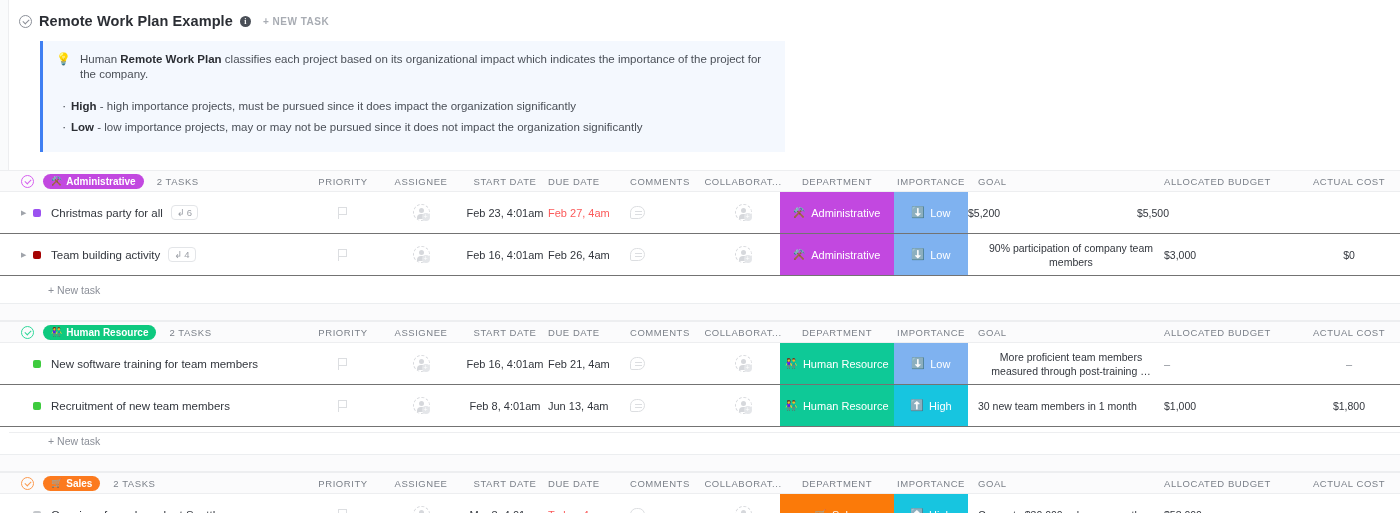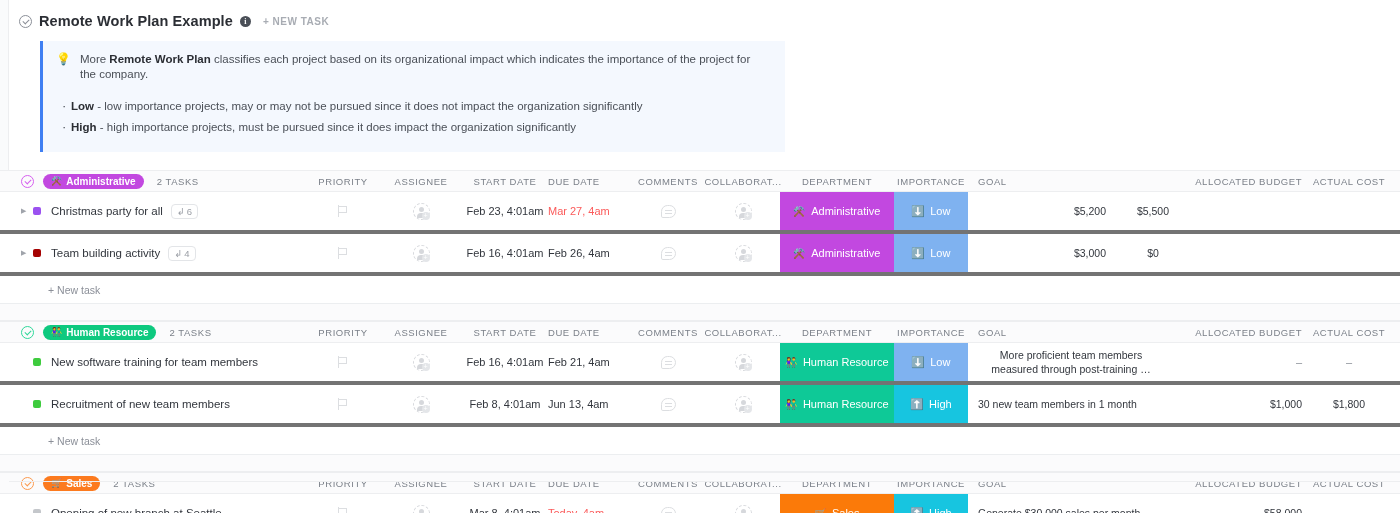--- a/index.html
+++ b/index.html
@@ -3,21 +3,21 @@
 <meta charset="utf-8">
 <style>
   * { box-sizing: border-box; }
   html, body {
     margin: 0; padding: 0;
     width: 1400px; height: 513px;
     background: #ffffff;
     font-family: "Liberation Sans", sans-serif;
     overflow: hidden;
   }
-  .page { position: relative; width: 1400px; height: 482px; background:#fff; }
+  .page { position: relative; width: 1400px; height: 433px; background:#fff; }
 
   
   .left-rail { position:absolute; left:0; top:0; width:9px; height:513px;
                background:#fafbfc; border-right:1px solid #edeef0; }
 
   
   .title-bar { display:flex; align-items:center; gap:7px; padding:12px 0 0 19px; height:30px; }
   .circle-chevron { width:13px; height:13px; border-radius:50%; border:1.3px solid #8b8f98;
         position:relative; display:inline-block; flex:none; }
   .circle-chevron::after { content:""; position:absolute; left:3px; top:3.4px;
@@ -39,37 +39,37 @@
   .banner-list { margin:14px 0 0 0; padding-left:28px; }
   .banner-li { font-size:11.5px; color:#4a4f57; line-height:21px; position:relative; }
   .banner-li::before { content:"·"; position:absolute; left:-9px; top:-1px; font-size:13px; color:#4a4f57;}
   .banner-li b { color:#2b2e34; }
 
   
   .group { position:relative; }
   .grow { display:flex; align-items:center; width:1400px; }
 
   .hdr { height:22px; background:#fbfbfc; border-top:1px solid #edeef0; border-bottom:1px solid #edeef0; }
-  .taskrow { height:42px; background:#fff; border-bottom:4px solid #737373; }
+  .taskrow { height:42px; background:#fff; border-bottom:1px solid #737373; }
   .newtaskrow { height:28px; background:#fff; border-bottom:1px solid #eceef0; display:flex; align-items:center; }
   .newtask-lbl { font-size:10.5px; color:#8b8f98; padding-left:48px; }
   .group-gap { height:17px; background:#fbfbfc; border-bottom:1px solid #edeef0;}
 
   
   .c-name     { width:306px; flex:none; display:flex; align-items:center; padding-left:21px; }
   .c-priority { width:74px;  flex:none; display:flex; align-items:center; justify-content:center; }
   .c-assignee { width:82px;  flex:none; display:flex; align-items:center; justify-content:center; }
   .c-start    { width:86px;  flex:none; display:flex; align-items:center; justify-content:center; }
   .c-due      { width:82px;  flex:none; display:flex; align-items:center; justify-content:flex-start; }
-  .c-comments { width:76px;  flex:none; display:flex; align-items:center; justify-content:center; }
+  .c-comments { width:76px;  flex:none; display:flex; align-items:center; }
   .c-collab   { width:74px;  flex:none; display:flex; align-items:flex-start; justify-content:center; }
   .c-dept     { width:114px; flex:none; display:flex; align-items:center; justify-content:center; align-self:stretch; }
   .c-import   { width:74px;  flex:none; display:flex; align-items:center; justify-content:center; align-self:stretch; }
   .c-goal     { width:196px; flex:none; display:flex; align-items:center; padding-left:10px;text-align:center; }
-  .c-budget   { width:138px; flex:none; display:flex; align-items:center; justify-content:flex-end; }
+  .c-budget   { width:138px; flex:none; display:flex; align-items:center; justify-content:flex-start; }
   .c-actual   { width:94px;  flex:none; display:flex; align-items:center; justify-content:center; }
   .c-effort   { width:105px; flex:none; display:flex; align-items:center; justify-content:center; }
 
   .colhead { font-size:9.5px; color:#7b8089; letter-spacing:.55px; font-weight:normal; white-space:nowrap; }
 
   
   .ghead-left { display:flex; align-items:center; gap:9px; padding-left:21px; }
   .g-ring { width:13px; height:13px; border-radius:50%; border:1.3px solid; position:relative; flex:none; }
   .g-ring::after { content:""; position:absolute; left:3px; top:3.4px; width:5px; height:3px;
         border-left:1.3px solid; border-bottom:1.3px solid; border-color:inherit; transform:rotate(-45deg); }
@@ -123,29 +123,29 @@
     <span class="circle-chevron"></span>
     <span class="title-text">Remote Work Plan Example</span>
     <span class="info-badge">i</span>
     <span class="new-task-link">+ NEW TASK</span>
   </div>
 
   <div class="banner-wrap">
     <div class="banner-row">
       <span class="bulb">💡</span>
       <div class="banner-main">
-        <span>More </span><b>Remote Work Plan</b><span> classifies each project based on its organizational impact which indicates the importance of the project for the company.</span>
+        <span>Human </span><b>Remote Work Plan</b><span> classifies each project based on its organizational impact which indicates the importance of the project for the company.</span>
       </div>
     </div>
     <div class="banner-list">
       <div class="banner-li">
-        <b>Low</b><span> - low importance projects, may or may not be pursued since it does not impact the organization significantly</span>
+        <b>High</b><span> - high importance projects, must be pursued since it does impact the organization significantly</span>
       </div>
       <div class="banner-li">
-        <b>High</b><span> - high importance projects, must be pursued since it does impact the organization significantly</span>
+        <b>Low</b><span> - low importance projects, may or may not be pursued since it does not impact the organization significantly</span>
       </div>
     </div>
   </div>
 
   <div id="table-root" style="margin-top:18px;">
       <div class="group">
         <div class="grow hdr">
           <div class="c-name ghead-left">
             <span class="g-ring" style="border-color:#d660ef"></span>
             <span class="g-pill" style="background:#c248e0">
@@ -206,21 +206,21 @@
             <span class="av">
               <span class="hd"></span>
               <span class="bd"></span>
               <span class="pl">+</span>
             </span>
           </div>
           <div class="c-start">
             <span class="date-txt">Feb 23, 4:01am</span>
           </div>
           <div class="c-due">
-            <span class="date-txt overdue">Mar 27, 4am</span>
+            <span class="date-txt overdue">Feb 27, 4am</span>
           </div>
           <div class="c-comments">
             <span class="cmt"></span>
           </div>
           <div class="c-collab">
             <span class="av">
               <span class="hd"></span>
               <span class="bd"></span>
               <span class="pl">+</span>
             </span>
@@ -285,20 +285,23 @@
             <span class="dept-pill">
               <span class="di">⚒️</span>
               <span>Administrative</span>
             </span>
           </div>
           <div class="c-import" style="background:#7fb2f0">
             <span class="imp-pill">
               <span class="ii">⬇️</span>
               <span>Low</span>
             </span>
+          </div>
+          <div class="c-goal">
+            <span class="goal-txt">90% participation of company team members</span>
           </div>
           <div class="c-budget">
             <span class="money">$3,000</span>
           </div>
           <div class="c-actual">
             <span class="money">$0</span>
           </div>
           <div class="c-effort"></div>
         </div>
         <div class="newtaskrow">

